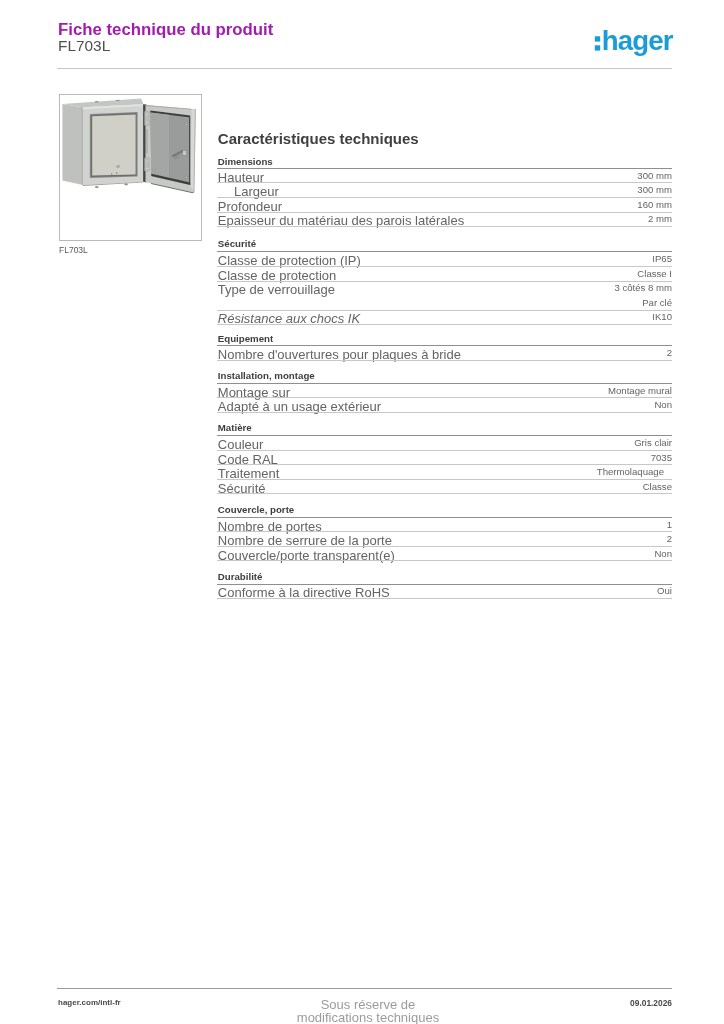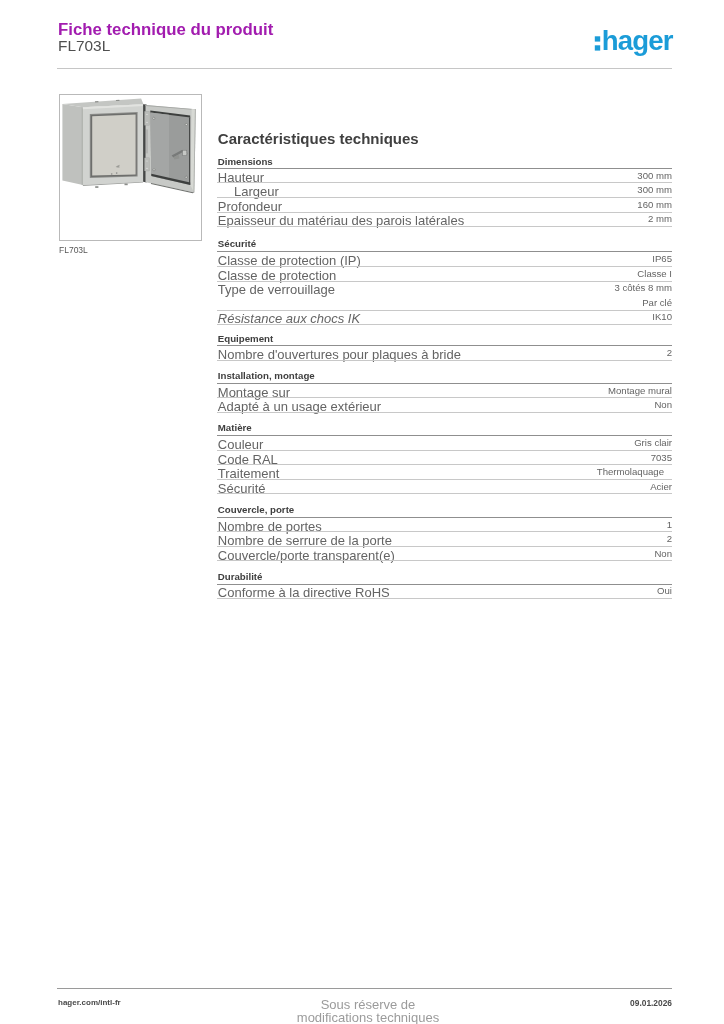--- a/index.html
+++ b/index.html
@@ -180,21 +180,21 @@
 
 <div class="abs rowlbl" style="left:217.8px;top:452.5px;">Code RAL</div>
 <div class="abs rowval" style="right:52.0px;top:452.5px;">7035</div>
 <div class="abs rline" style="left:217.3px;top:464.2px;width:454.7px;"></div>
 
 <div class="abs rowlbl" style="left:217.8px;top:467.1px;">Traitement</div>
 <div class="abs rowval" style="right:60px;top:467.1px;">Thermolaquage</div>
 <div class="abs rline" style="left:217.3px;top:478.8px;width:454.7px;"></div>
 
 <div class="abs rowlbl" style="left:217.8px;top:481.7px;">Sécurité</div>
-<div class="abs rowval" style="right:52.0px;top:481.7px;">Acier</div>
+<div class="abs rowval" style="right:52.0px;top:481.7px;">Classe</div>
 <div class="abs rline" style="left:217.3px;top:493.4px;width:454.7px;"></div>
 
 <div class="abs sechead" style="left:217.8px;top:504.8px;">Couvercle, porte</div>
 <div class="abs hline" style="left:217.3px;top:516.5px;width:454.7px;"></div>
 
 <div class="abs rowlbl" style="left:217.8px;top:519.5px;">Nombre de portes</div>
 <div class="abs rowval" style="right:52.0px;top:519.5px;">1</div>
 <div class="abs rline" style="left:217.3px;top:531.2px;width:454.7px;"></div>
 
 <div class="abs rowlbl" style="left:217.8px;top:534.0px;">Nombre de serrure de la porte</div>

